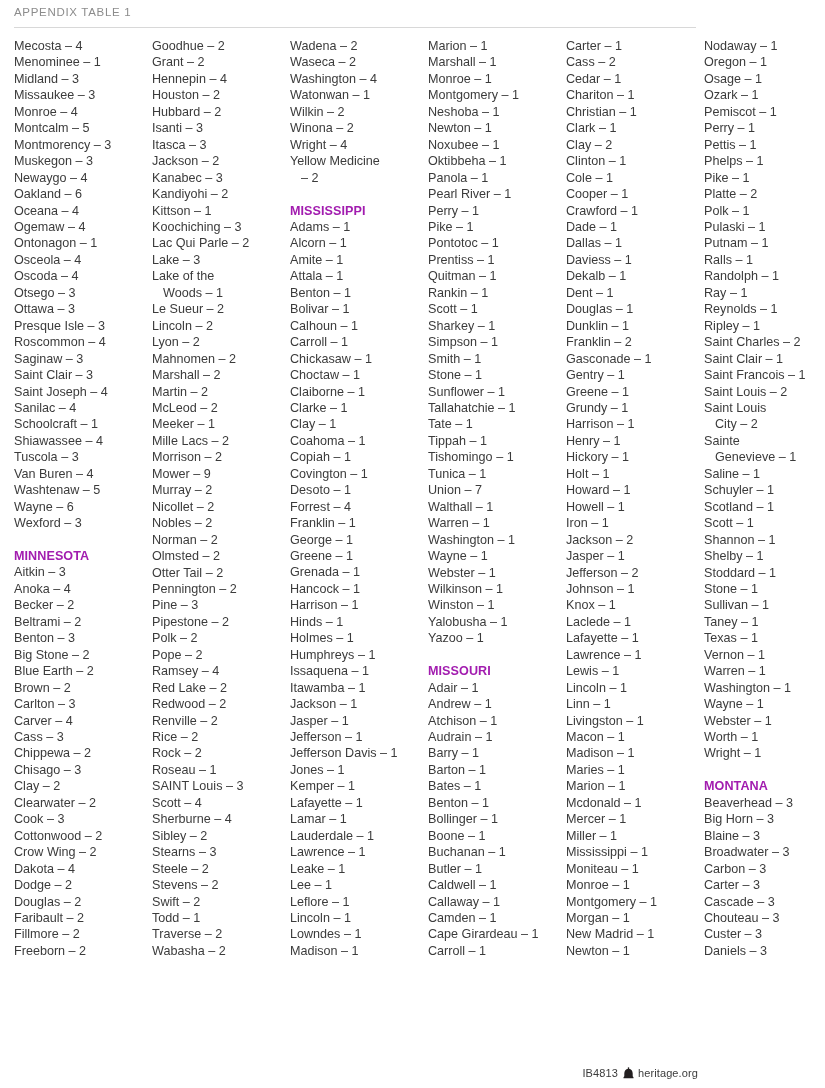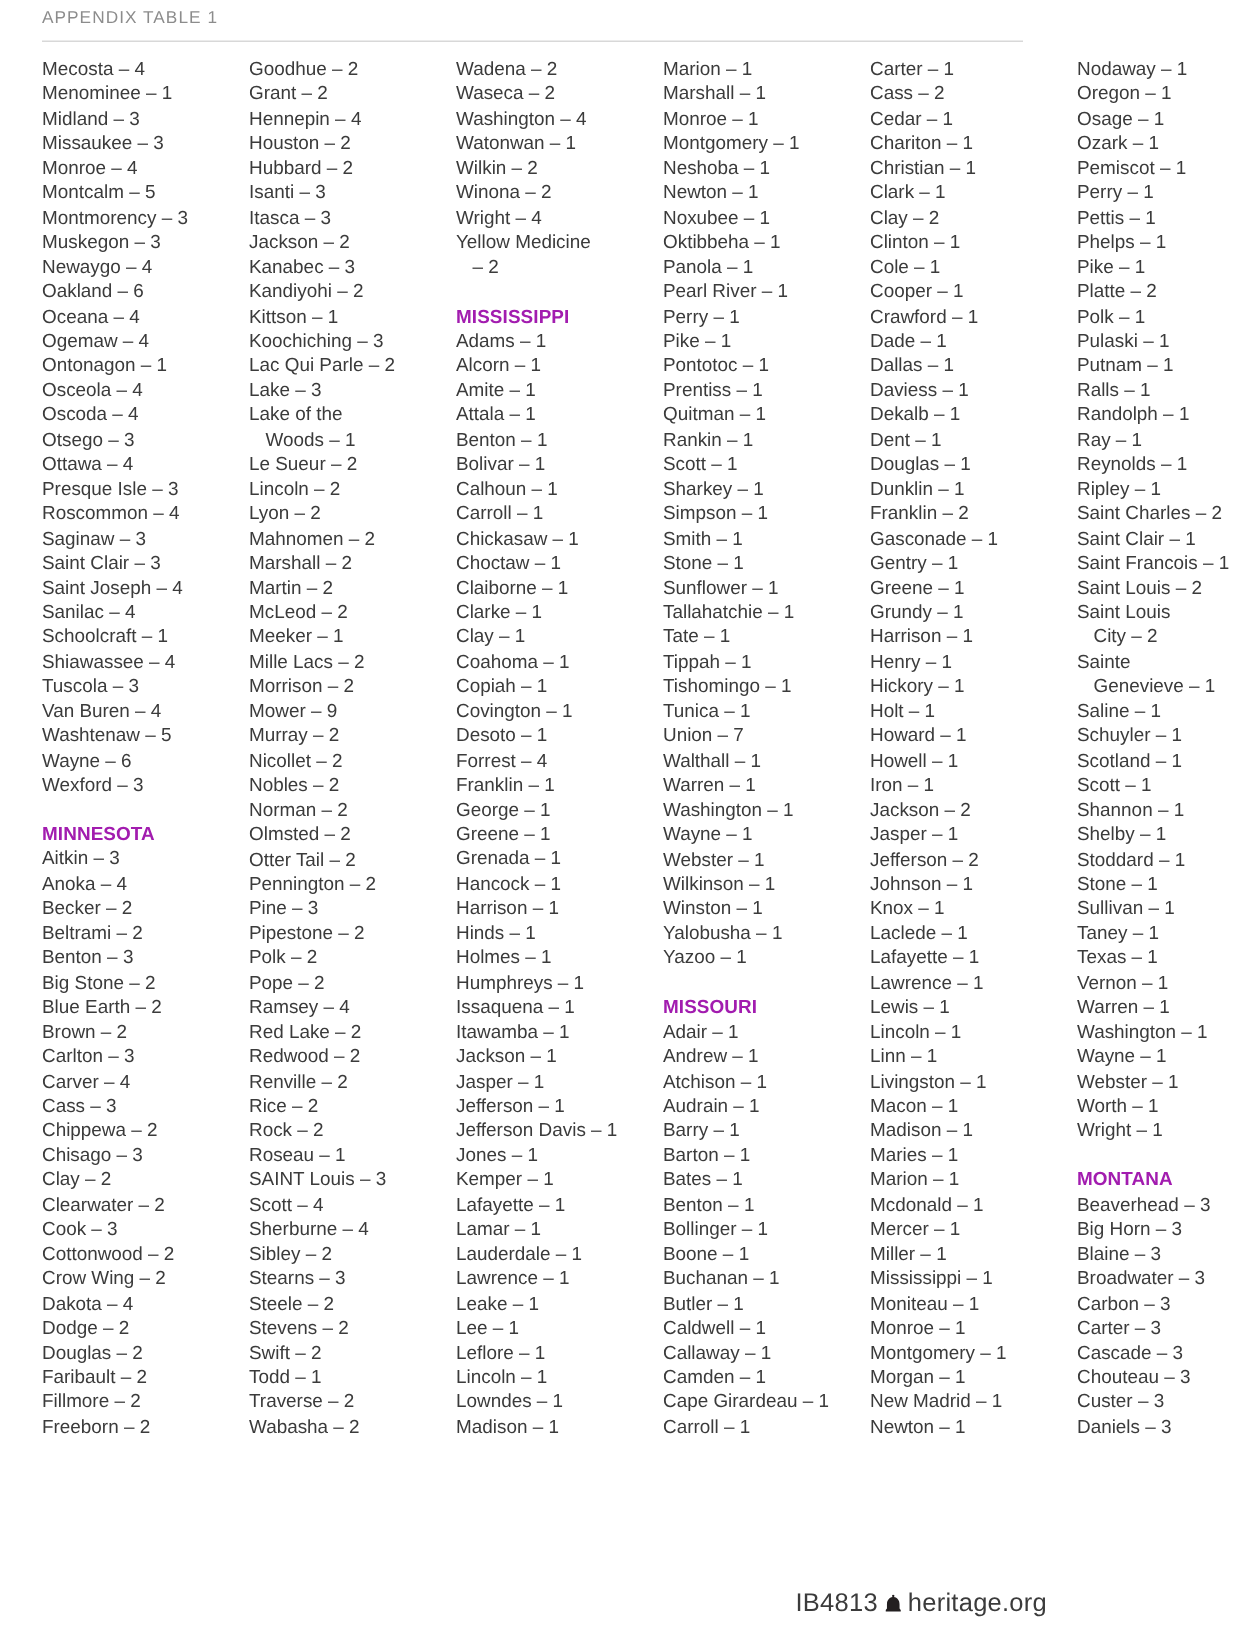--- a/index.html
+++ b/index.html
@@ -13,21 +13,21 @@
     font-family: "Liberation Sans", sans-serif;
     color: #231f20;
     position: relative;
     overflow: hidden;
   }
   .page {
     width: 710px;
     height: 1088px;
     position: relative;
     box-sizing: border-box;
-    padding: 0 26px;
+    padding: 0 12px;
   }
   .eyebrow {
     font-size: 11.5px;
     letter-spacing: 0.06em;
     color: #8c8c8c;
     padding-top: 6px;
     padding-left: 2px;
     font-weight: 400;
   }
   .title {
@@ -75,21 +75,21 @@
     padding-left: 11px;
   }
   .footer {
     position: absolute;
     left: 12px;
     right: 12px;
     bottom: 9px;
     display: flex;
     align-items: center;
     justify-content: flex-end;
-    font-size: 17px;
+    font-size: 11px;
     color: #3b3b3b;
   }
   .footer .docid { margin-right: 5px; letter-spacing: 0.01em; }
   .footer .bell { display: inline-flex; margin-right: 4px; }
   .footer .site { letter-spacing: 0.01em; }
 </style>
 </head>
 <body>
 
 <div class="page">
@@ -110,21 +110,21 @@
         <div class="entry">Montmorency – 3</div>
         <div class="entry">Muskegon – 3</div>
         <div class="entry">Newaygo – 4</div>
         <div class="entry">Oakland – 6</div>
         <div class="entry">Oceana – 4</div>
         <div class="entry">Ogemaw – 4</div>
         <div class="entry">Ontonagon – 1</div>
         <div class="entry">Osceola – 4</div>
         <div class="entry">Oscoda – 4</div>
         <div class="entry">Otsego – 3</div>
-        <div class="entry">Ottawa – 4</div>
+        <div class="entry">Ottawa – 3</div>
         <div class="entry">Presque Isle – 3</div>
         <div class="entry">Roscommon – 4</div>
         <div class="entry">Saginaw – 3</div>
         <div class="entry">Saint Clair – 3</div>
         <div class="entry">Saint Joseph – 4</div>
         <div class="entry">Sanilac – 4</div>
         <div class="entry">Schoolcraft – 1</div>
         <div class="entry">Shiawassee – 4</div>
         <div class="entry">Tuscola – 3</div>
         <div class="entry">Van Buren – 4</div>

